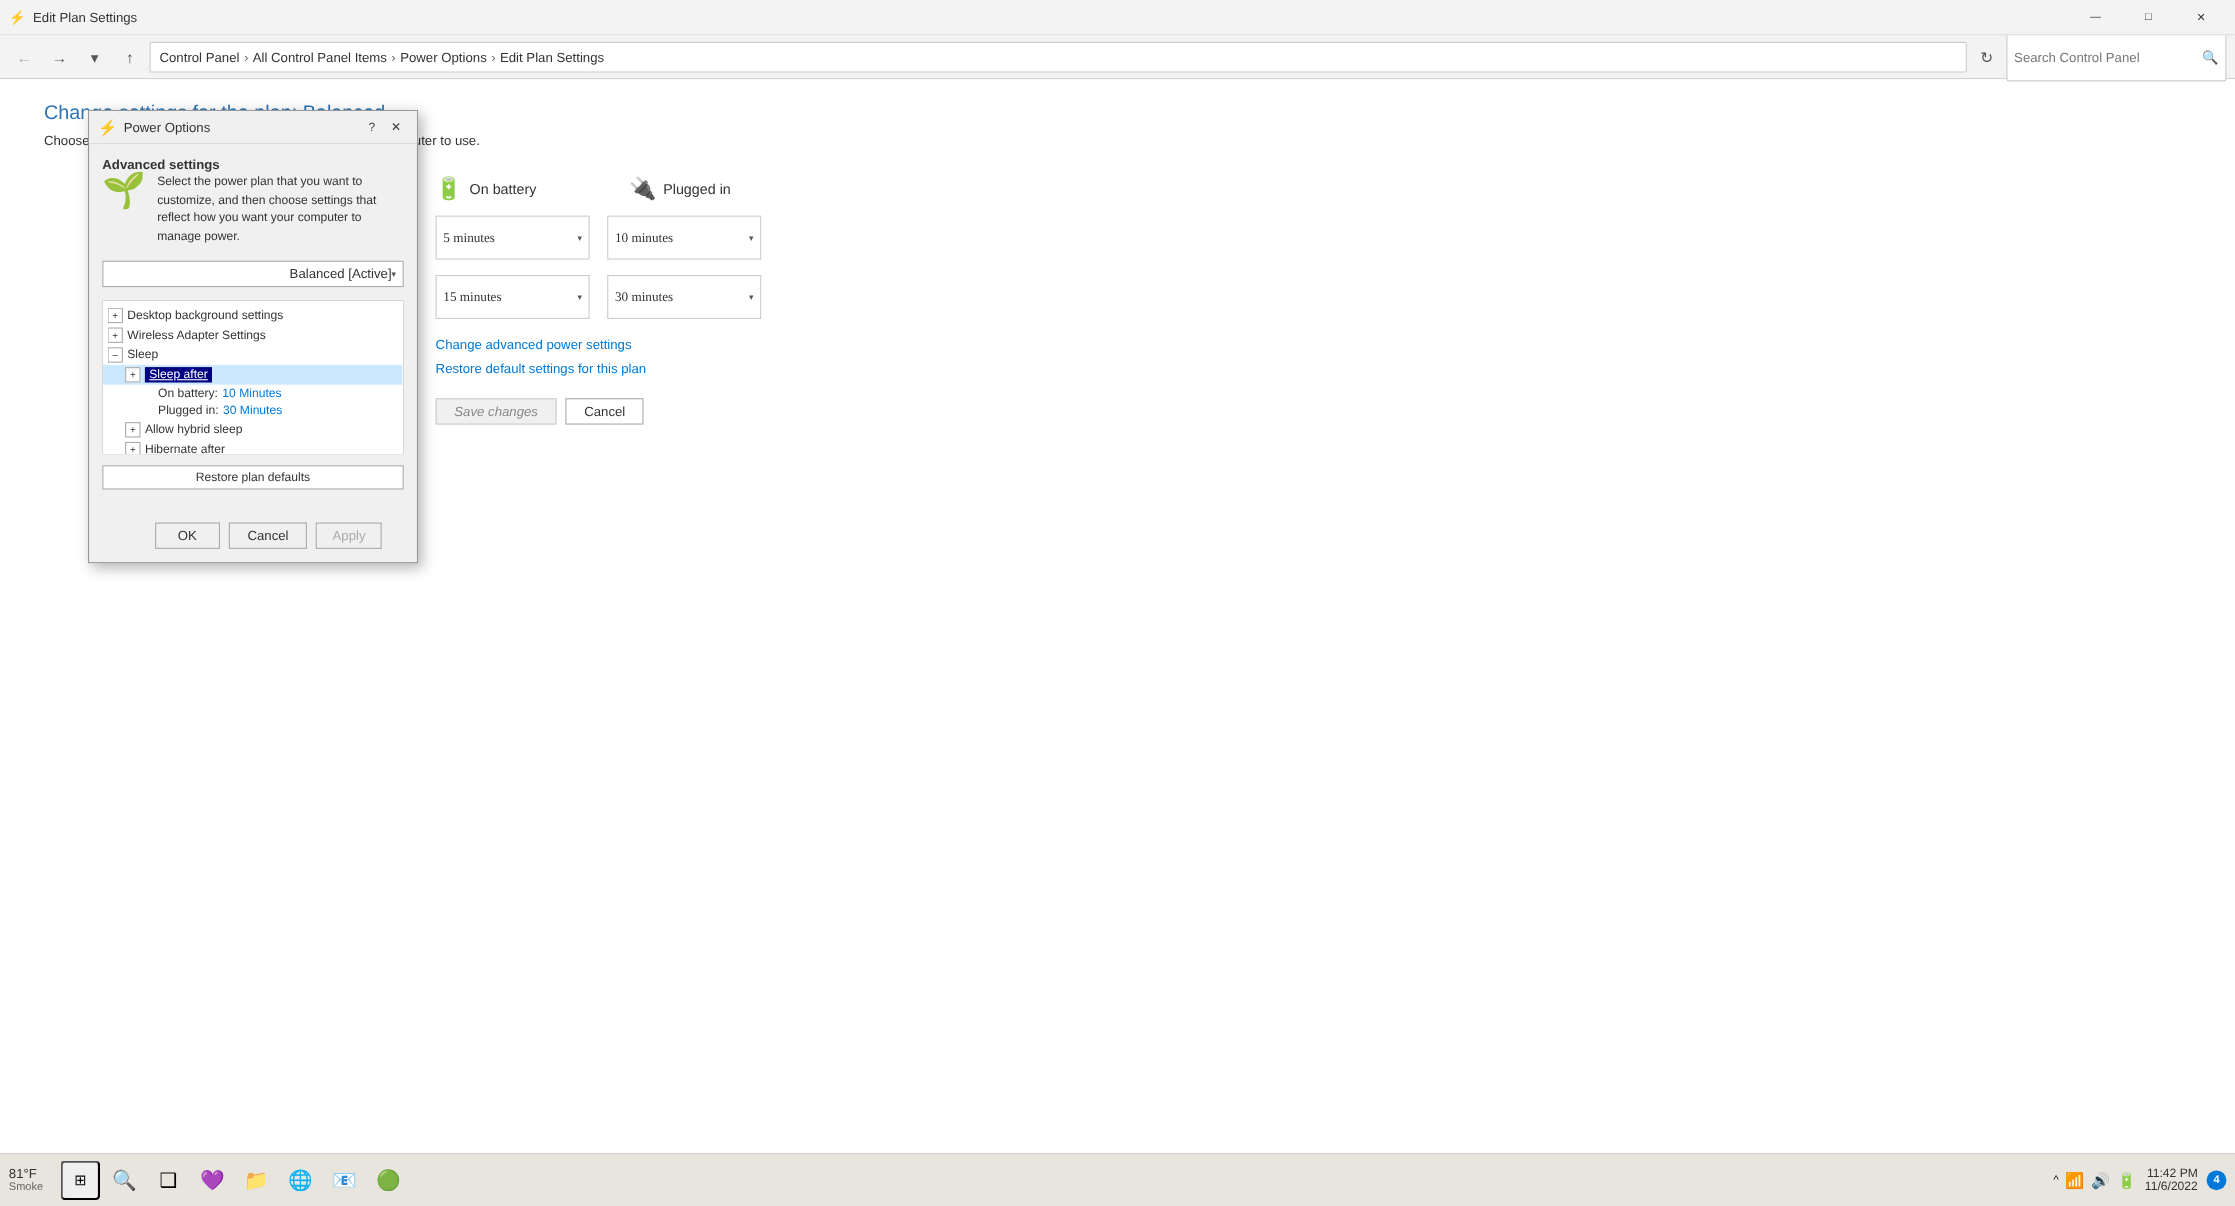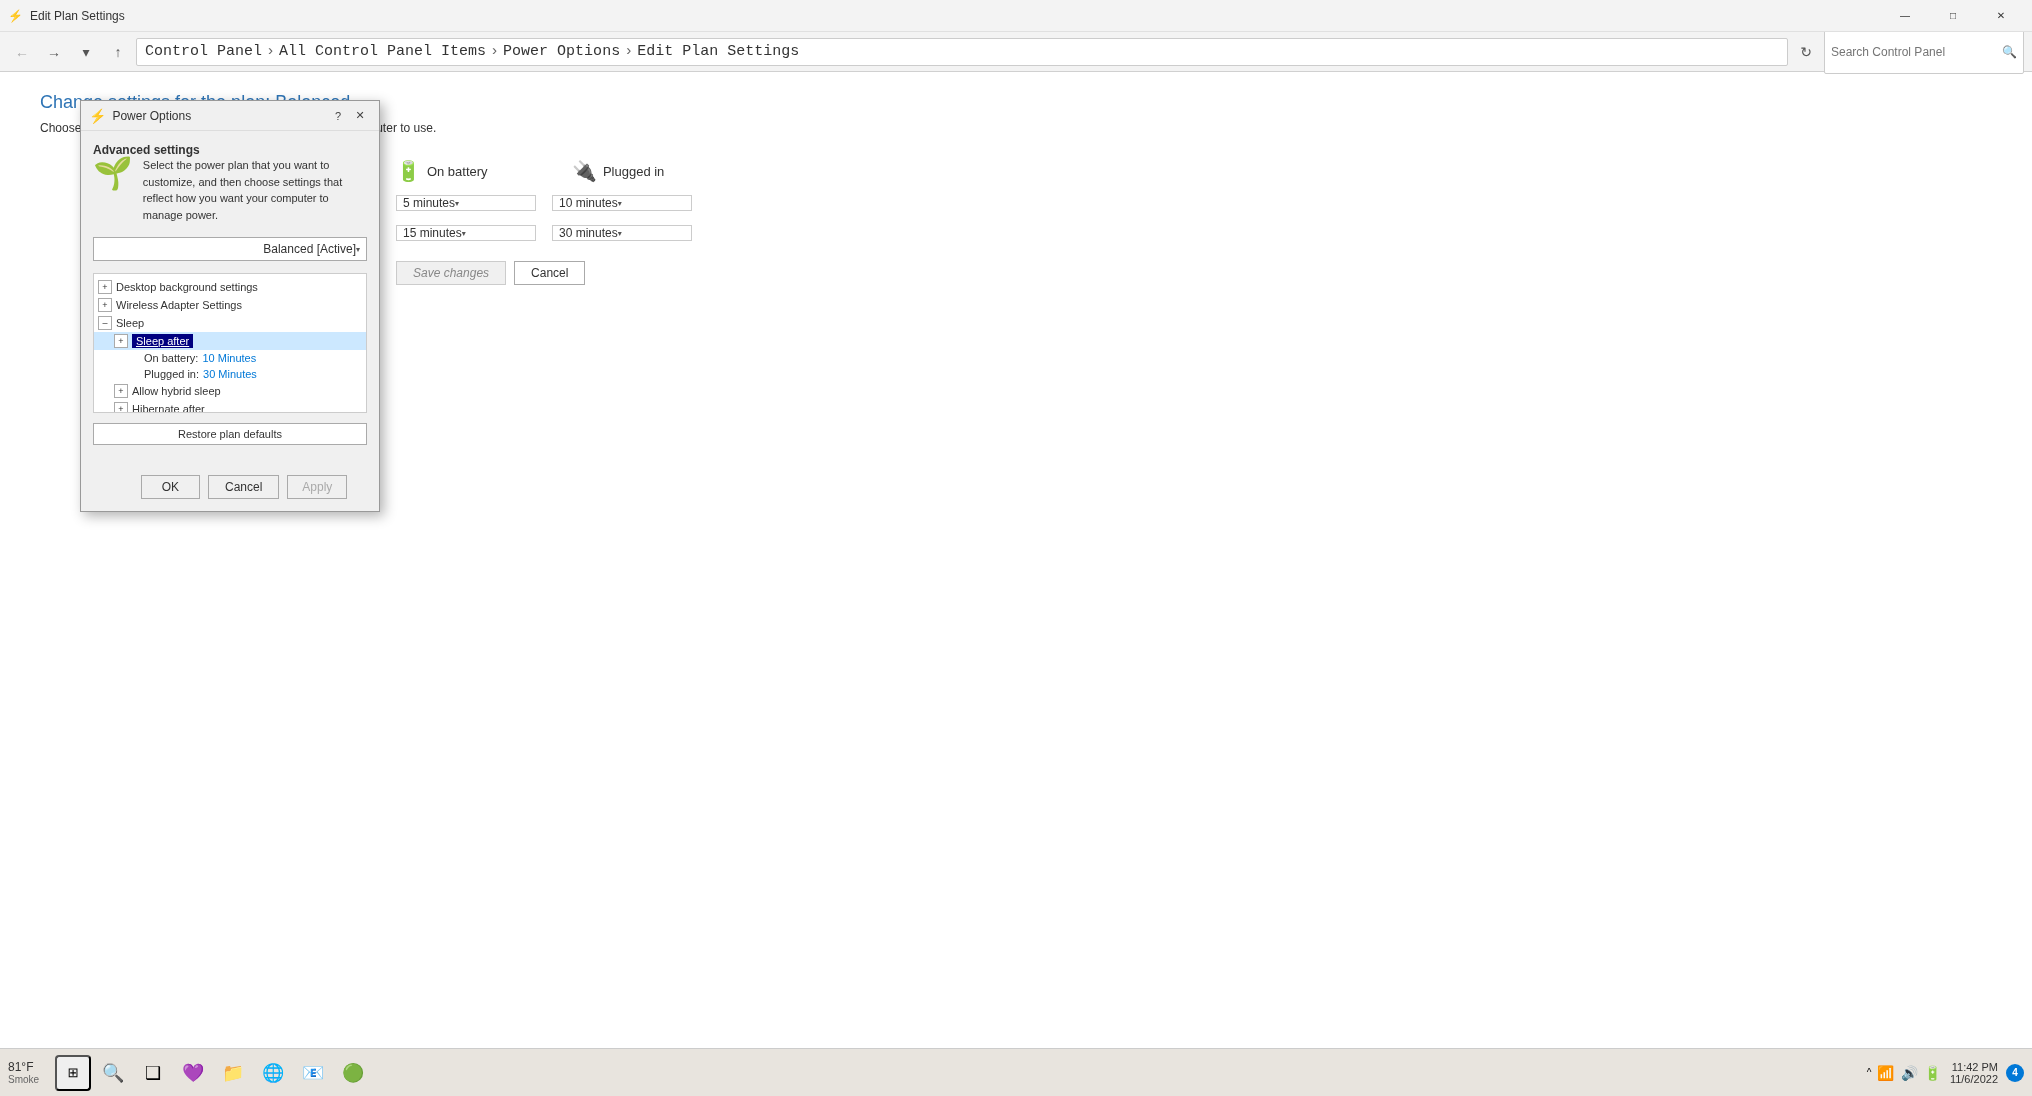--- a/index.html
+++ b/index.html
@@ -70,24 +70,23 @@
     }
     .nav-btn.disabled { color: #aaa; cursor: default; }
     .breadcrumb-bar {
       flex: 1;
       height: 28px;
       border: 1px solid #ccc;
       background: white;
       display: flex;
       align-items: center;
       padding: 0 8px;
-      font-size: 15px;
+      font-size: 12px;
       color: #333;
       border-radius: 2px;
-      font-family: Liberation Mono, monospace;
     }
     .breadcrumb-sep {
       margin: 0 4px;
       color: #666;
     }
     .breadcrumb-link {
       color: #333;
       cursor: pointer;
     }
     .breadcrumb-current { color: #333; }
@@ -160,29 +159,31 @@
       gap: 6px;
       width: 160px;
       font-size: 13px;
       color: #333;
     }
     .col-header-icon {
       font-size: 20px;
     }
     .dropdown {
       width: 140px;
-      height: 16px;
+      height: 40px;
       border: 1px solid #ccc;
       background: white;
       display: flex;
       align-items: center;
+      justify-content: space-between;
       padding: 0 6px;
       cursor: pointer;
       font-size: 12px;
       color: #333;
+      font-family: Liberation Serif, serif;
     }
     .dropdown-arrow { font-size: 8px; color: #555; }
 
     .link-blue {
       color: #0078d7;
       cursor: pointer;
       font-size: 12px;
       text-decoration: none;
     }
 
@@ -532,20 +533,24 @@
     <div class="dropdown">
       <span>15 minutes</span>
       <span class="dropdown-arrow">▾</span>
     </div>
     <div class="dropdown">
       <span>30 minutes</span>
       <span class="dropdown-arrow">▾</span>
     </div>
   </div>
 
+  <div style="margin-top: 16px; margin-left: 356px; display: flex; flex-direction: column; gap: 8px;">
+    <a class="link-blue">Change advanced power settings</a>
+    <a class="link-blue">Restore default settings for this plan</a>
+  </div>
 
   <div class="action-buttons">
     <button class="btn-save">Save changes</button>
     <button class="btn-cancel">Cancel</button>
   </div>
 </div>
 
 <div class="dialog-overlay">
   <div class="dialog">
 

